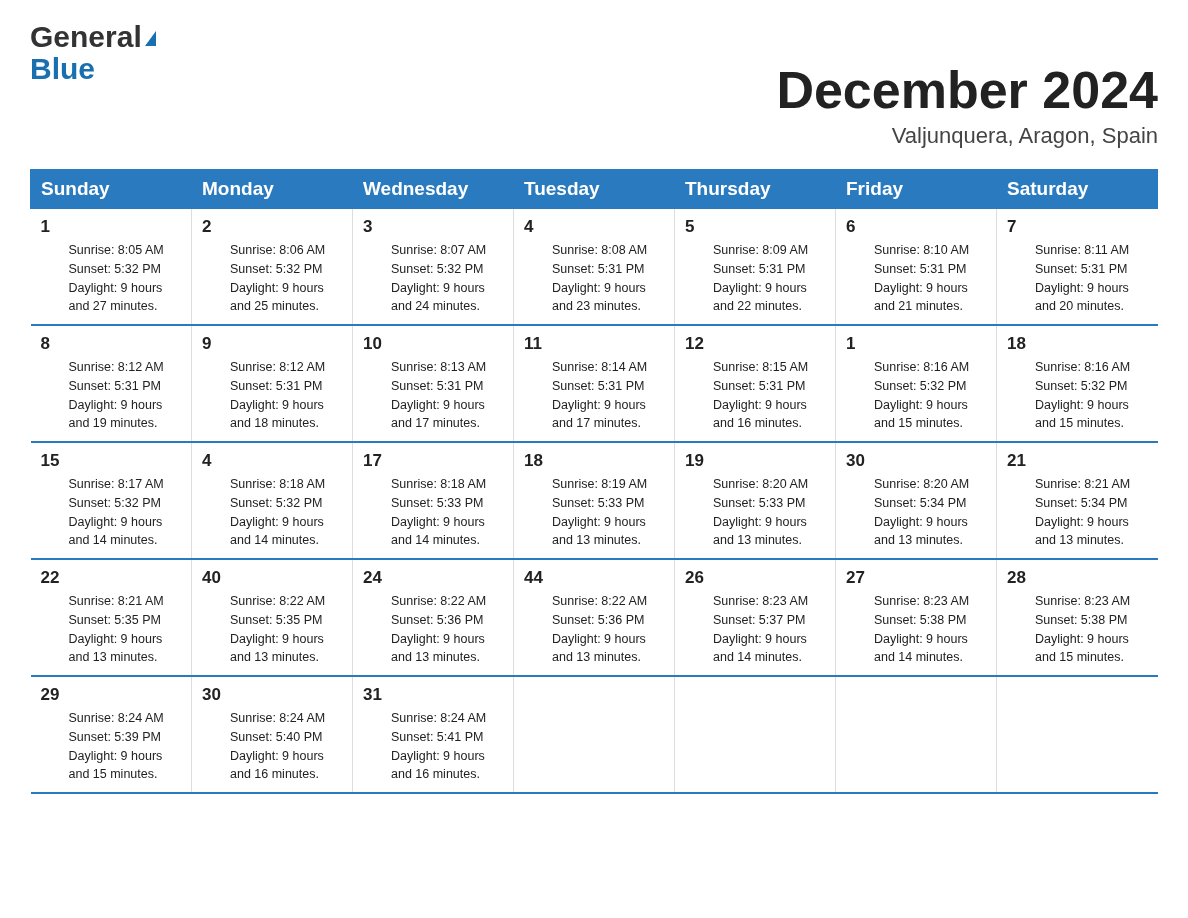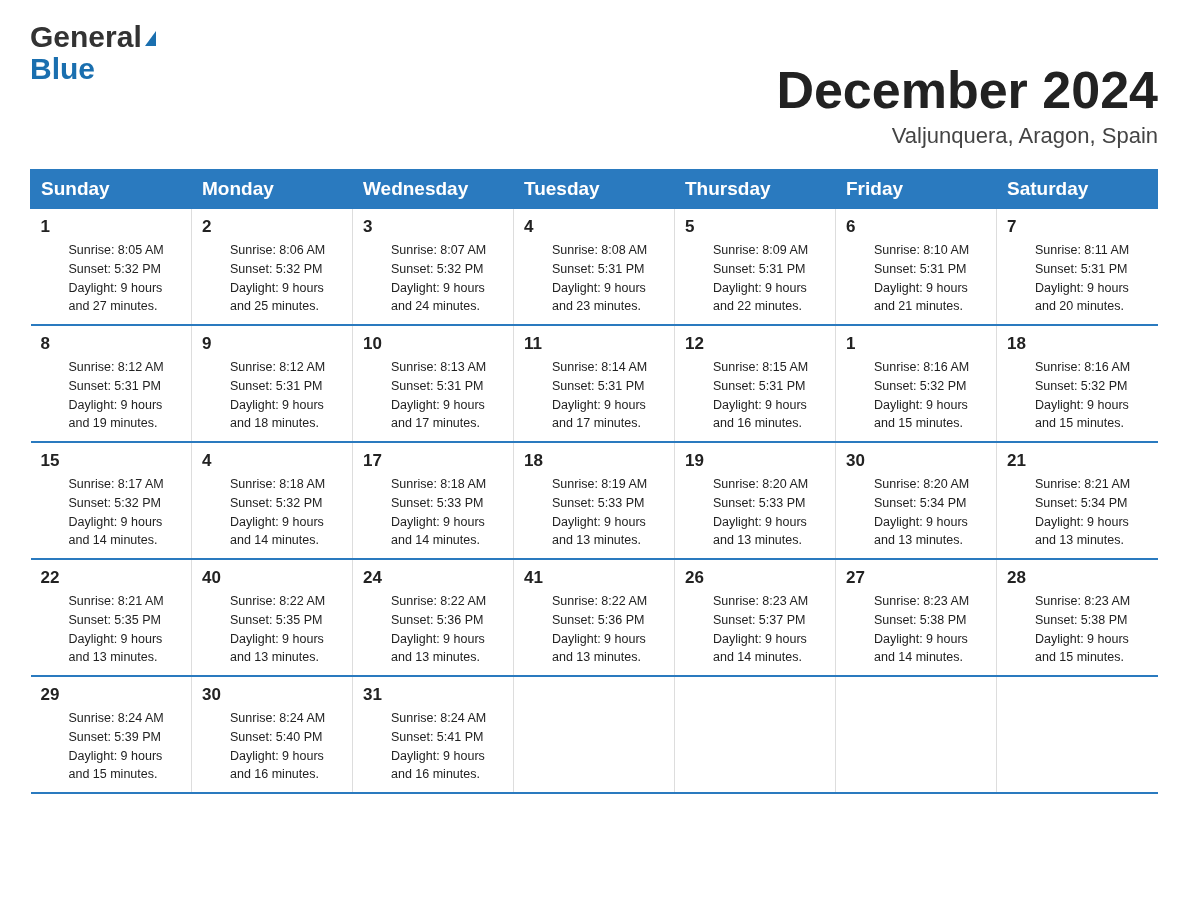--- a/index.html
+++ b/index.html
@@ -327,21 +327,21 @@
         <td>
         <span class="day-number">24</span>
         <div class="day-info">
           Sunrise: 8:22 AM<br>
           Sunset: 5:36 PM<br>
           Daylight: 9 hours<br>
           and 13 minutes.
         </div>
       </td>
         <td>
-        <span class="day-number">41</span>
+        <span class="day-number">44</span>
         <div class="day-info">
           Sunrise: 8:22 AM<br>
           Sunset: 5:36 PM<br>
           Daylight: 9 hours<br>
           and 13 minutes.
         </div>
       </td>
         <td>
         <span class="day-number">26</span>
         <div class="day-info">

